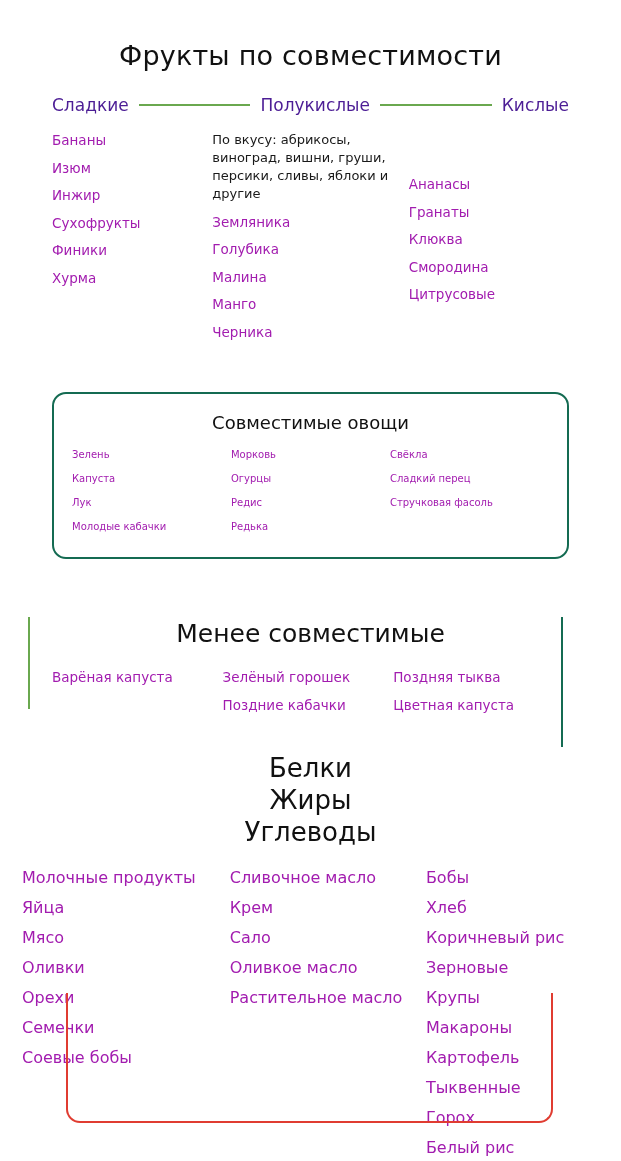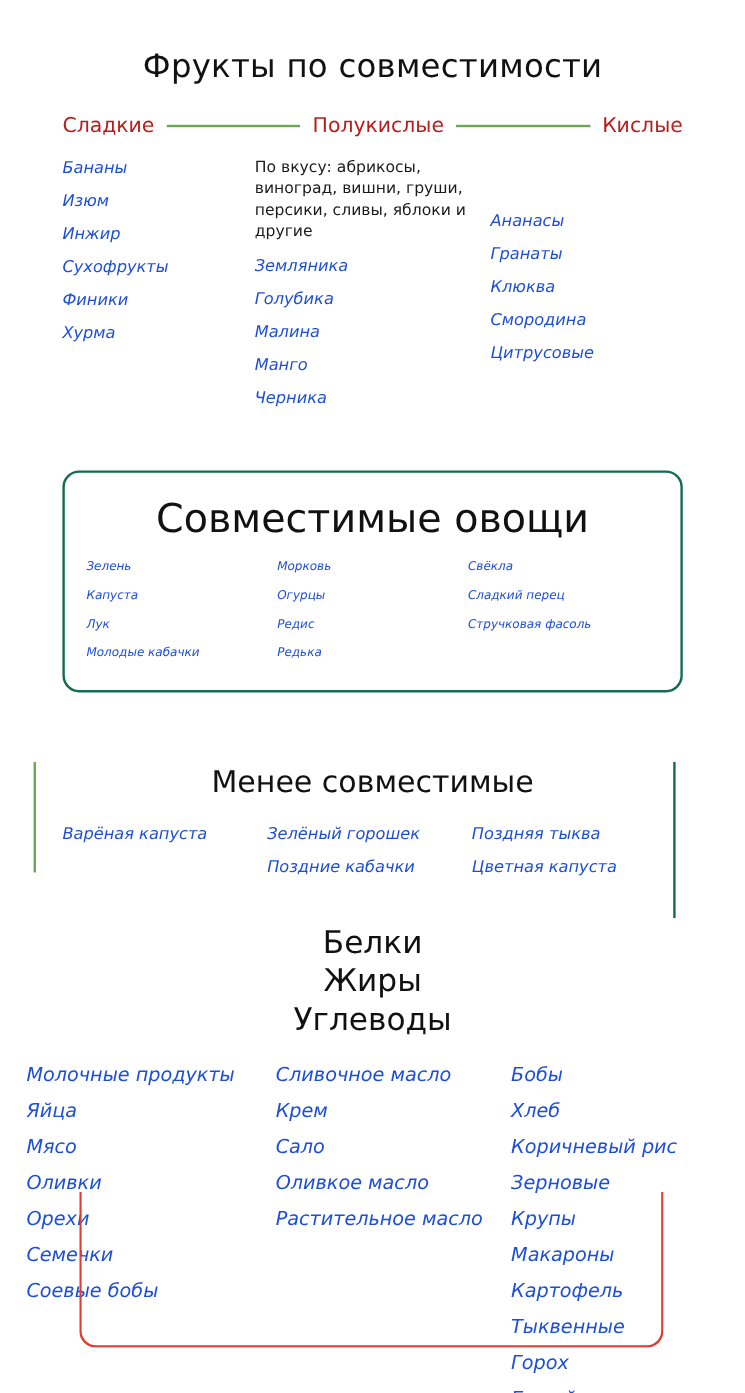--- a/index.html
+++ b/index.html
@@ -26,21 +26,21 @@
   }
 
   
   .hdr-row {
     display: flex;
     align-items: center;
     padding: 0 52px;
   }
   .hdr-label {
     font-size: 17px;
-    color: #b91c1c;
+    color: #4c1d95;
     white-space: nowrap;
   }
   .hdr-line {
     flex: 1 1 auto;
     height: 0;
     border-top: 2px solid #6aa84f;
     margin: 0 10px;
   }
 
   
@@ -51,22 +51,21 @@
   .cols {
     display: flex;
     padding: 0 52px;
     margin-top: 12px;
   }
   .col { width: 33.33%; }
   .col .item {
     font-size: 13.5px;
     line-height: 1.0;
     padding: 7px 0;
-    color: #1d4ed8;
-    font-style: italic;
+    color: #a21caf;
   }
   .note {
     font-size: 13px;
     line-height: 1.38;
     color: #1a1a1a;
     padding-right: 6px;
     padding-top: 4px;
     padding-bottom: 6px;
   }
 
@@ -78,21 +77,21 @@
   
   #veg-section {
     margin: 0 52px;
     margin-top: 46px;
     border: 2px solid #146b52;
     border-radius: 14px;
     padding: 14px 0 18px 0;
   }
   #veg-title {
     text-align: center;
-    font-size: 33px;
+    font-size: 18px;
     font-weight: 400;
     color: #111;
     margin: 4px 0 10px 0;
   }
   #veg-cols {
     display: flex;
     padding: 0 18px;
   }
   #veg-cols .col { width: 33.33%; }
   #veg-cols .item { font-size: 10px; padding: 7px 0; }

